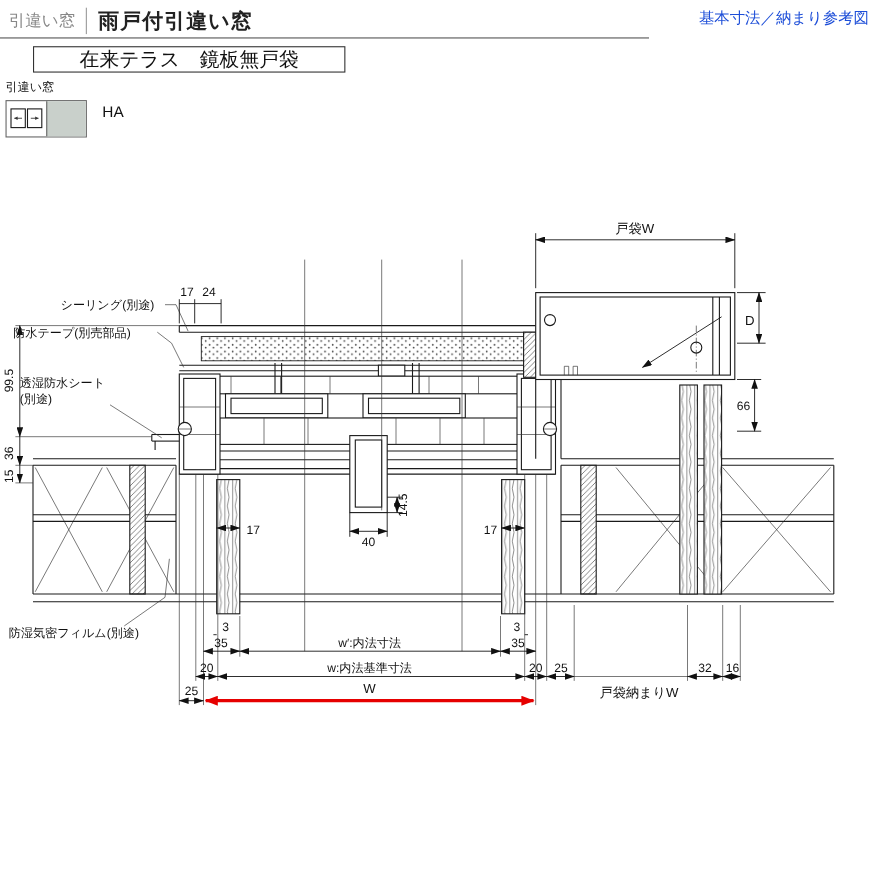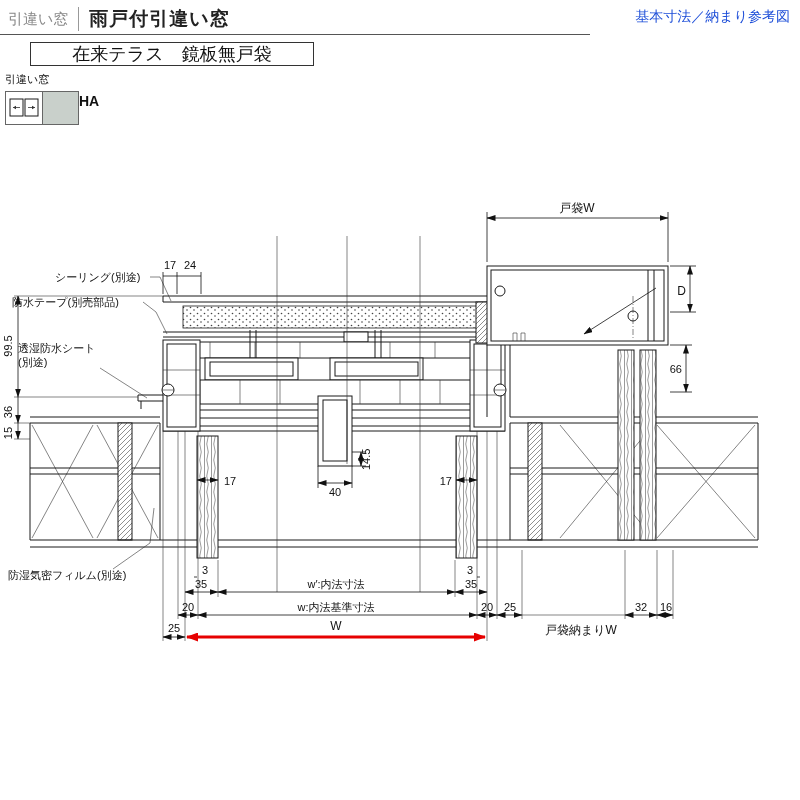--- a/index.html
+++ b/index.html
@@ -11,21 +11,21 @@
   .hdr-title{font-size:19px;font-weight:bold;color:#222;letter-spacing:1px;}
   .hdr-note{position:absolute;top:8px;right:10px;font-size:14px;color:#1d4ed8;}
   .hdr-line{position:absolute;top:34px;left:0;width:590px;height:1px;background:#555;}
   .sub-box{position:absolute;top:42px;left:30px;width:282px;height:22px;border:1px solid #333;
            display:flex;align-items:center;justify-content:center;font-size:18px;}
   .sec-label{position:absolute;top:72px;left:5px;font-size:11px;}
   .legend{position:absolute;top:91px;left:5px;display:flex;align-items:flex-start;}
   .legend-box{display:flex;border:1px solid #666;}
   .legend-cell{width:36px;height:32px;box-sizing:border-box;}
   .legend-cell.gray{border-left:1px solid #666;}
-  .legend-code{font-size:14px;margin-top:2px;font-weight:bold;}
+  .legend-code{margin-left:14px;font-size:14px;margin-top:2px;}
   svg .l{stroke:#1a1a1a;stroke-width:1;fill:none;}
   svg .lt{stroke:#333;stroke-width:.6;fill:none;}
   svg .d{stroke:#111;stroke-width:.8;fill:none;}
   svg .w{fill:#fff;stroke:#1a1a1a;stroke-width:1;}
   svg text{font:11px "Liberation Sans","DejaVu Sans",sans-serif;fill:#111;}
   svg text.t12{font-size:12px;}
   svg .mid{text-anchor:middle;}
   svg .end{text-anchor:end;}
 </style>
 </head>

